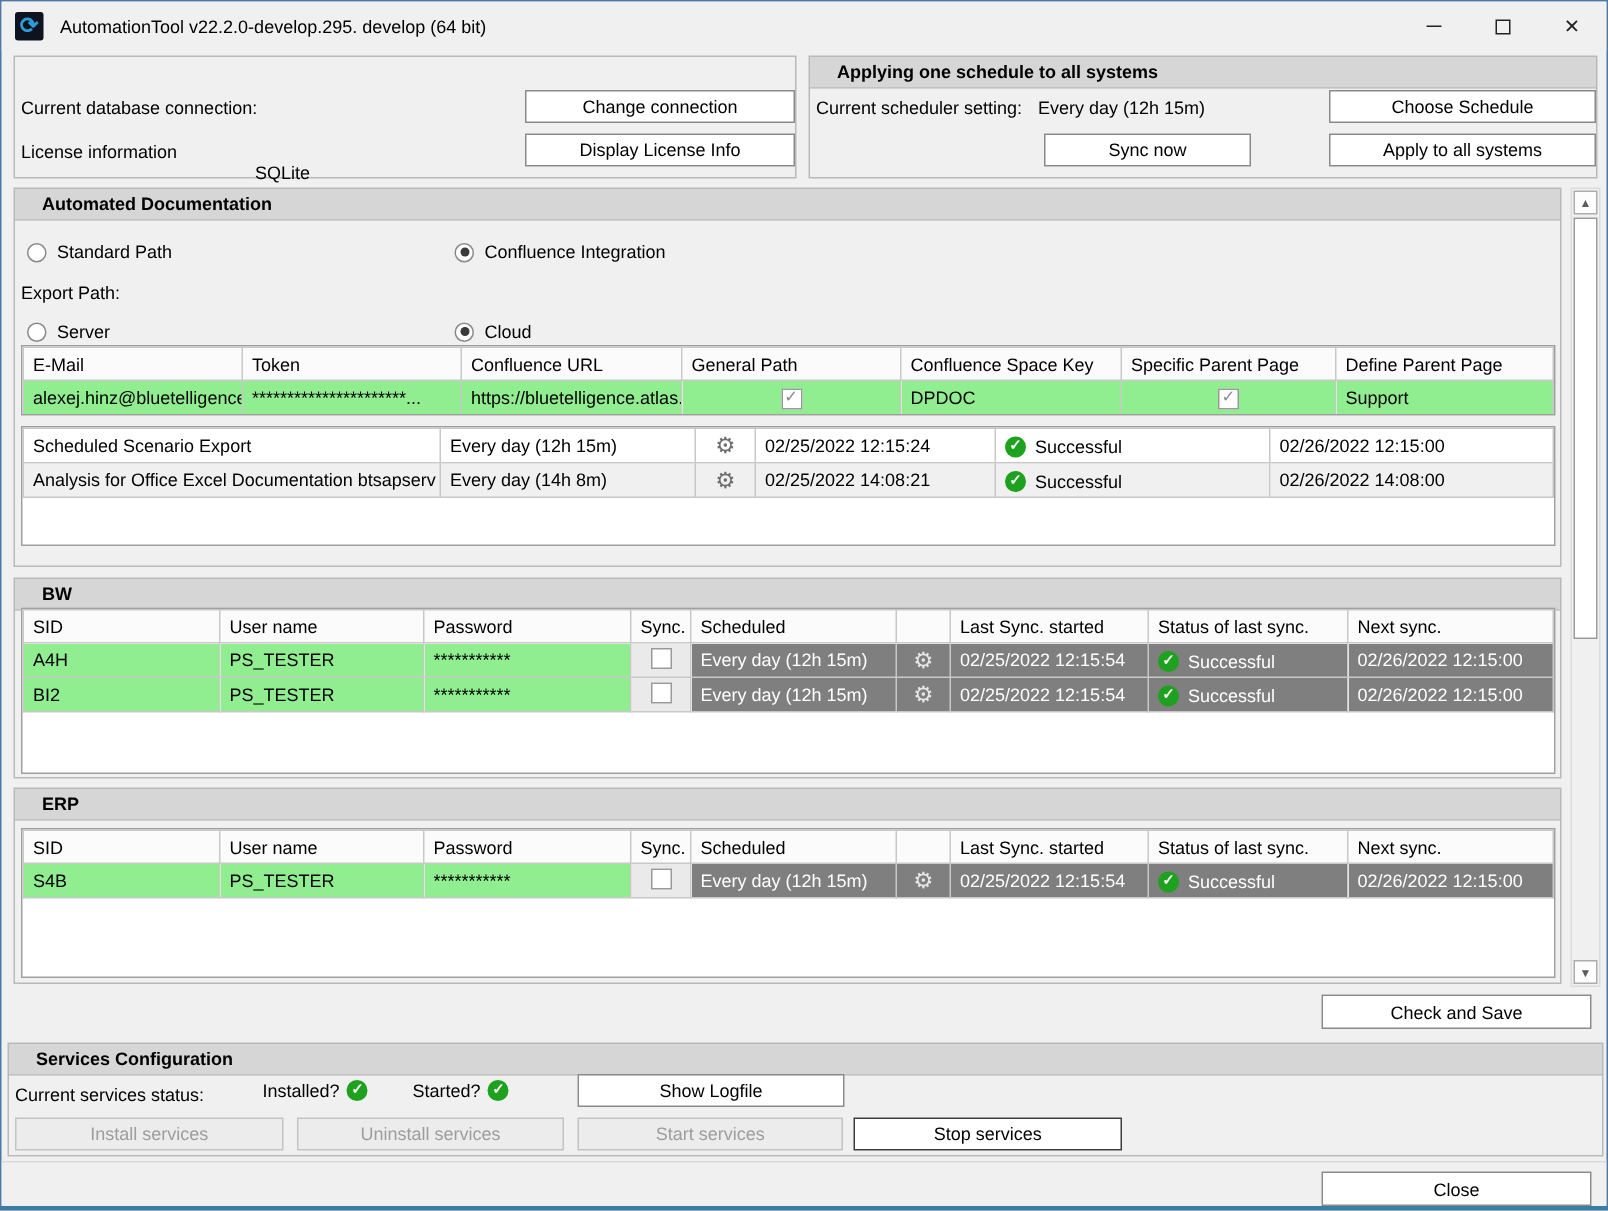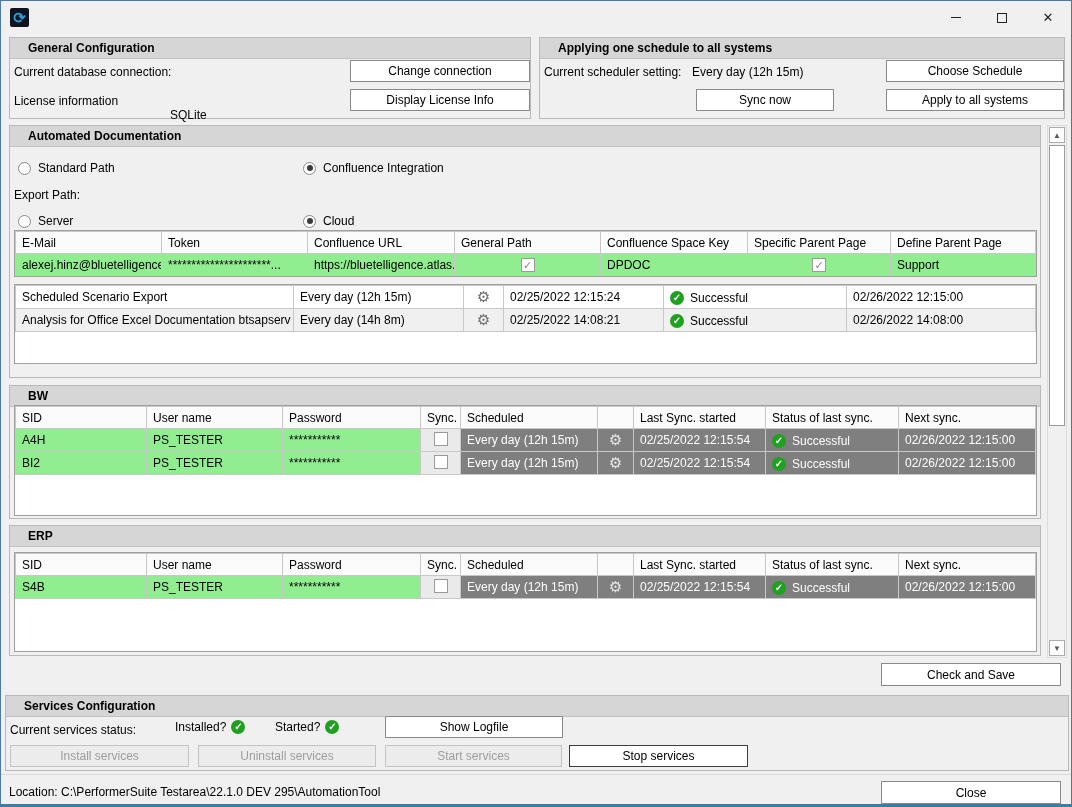--- a/index.html
+++ b/index.html
@@ -53,35 +53,35 @@
   .statusline { position:absolute; display:flex; align-items:center; gap:5px; }
   .bottom-bar { position:absolute; left:0; top:773px; width:100%; height:31px; border-top:1px solid #d9d9d9; background:#f0f0f0; }
 </style>
 </head>
 <body>
 
 <div class="window">
 
   <div class="titlebar">
     <div class="app-icon">⟳</div>
+    <div class="app-title">AutomationTool v22.2.0-develop.295. develop (64 bit)</div>
     <div class="caption-btns">
       <div class="cap-btn">
           <span class="min-glyph"></span>
         </div>
       <div class="cap-btn">
           <span class="max-glyph"></span>
         </div>
       <div class="cap-btn">
           <span>✕</span>
         </div>
     </div>
   </div>
 
   <div class="group" style="left:8px; top:36px; width:522px; height:82px;">
-    <div class="group-header">General Configuration</div>
     <span class="lbl" style="left:4px; top:27px;">Current database connection:</span>
     <span class="lbl" style="left:160px; top:27px;margin-top:43px;">SQLite</span>
     <button class="btn" style="left:340px; top:22px; width:180px;">Change connection</button>
     <span class="lbl" style="left:4px; top:56px;">License information</span>
     <button class="btn" style="left:340px; top:51px; width:180px;">Display License Info</button>
   </div>
 
   <div class="group" style="left:538px; top:36px; width:526px; height:82px;">
     <div class="group-header">Applying one schedule to all systems</div>
     <span class="lbl" style="left:4px; top:27px;">Current scheduler setting:</span>
@@ -310,17 +310,16 @@
       <span class="success-icon">✓</span>
     </div>
     <button class="btn" style="left:379px; top:20px; width:178px;">Show Logfile</button>
     <button class="btn disabled" style="left:4px; top:49px; width:179px;text-align:right;">Install services</button>
     <button class="btn disabled" style="left:192px; top:49px; width:178px;">Uninstall services</button>
     <button class="btn disabled" style="left:379px; top:49px; width:177px;">Start services</button>
     <button class="btn focused" style="left:563px; top:49px; width:179px;">Stop services</button>
   </div>
 
   <div class="bottom-bar">
-    <span class="lbl" style="left:8px; top:10px;">Location: C:\PerformerSuite Testarea\22.1.0 DEV 295\AutomationTool</span>
     <button class="btn" style="left:880px; top:6px; width:180px; height:23px;">Close</button>
   </div>
 
 </div>
 
 </body></html>

